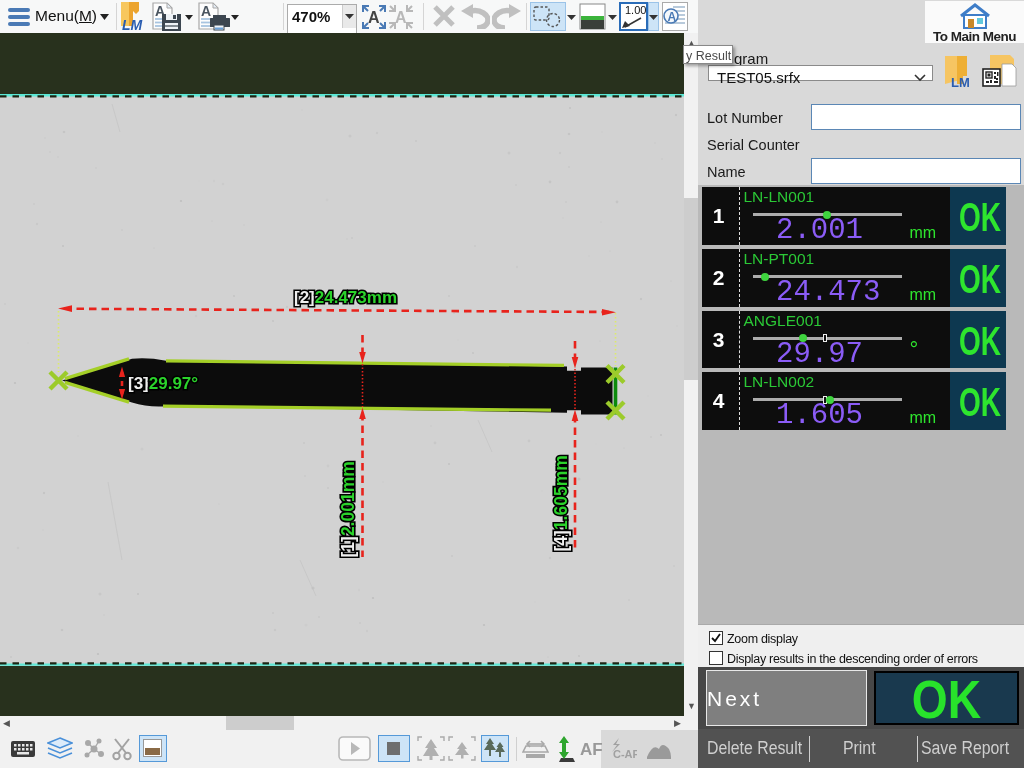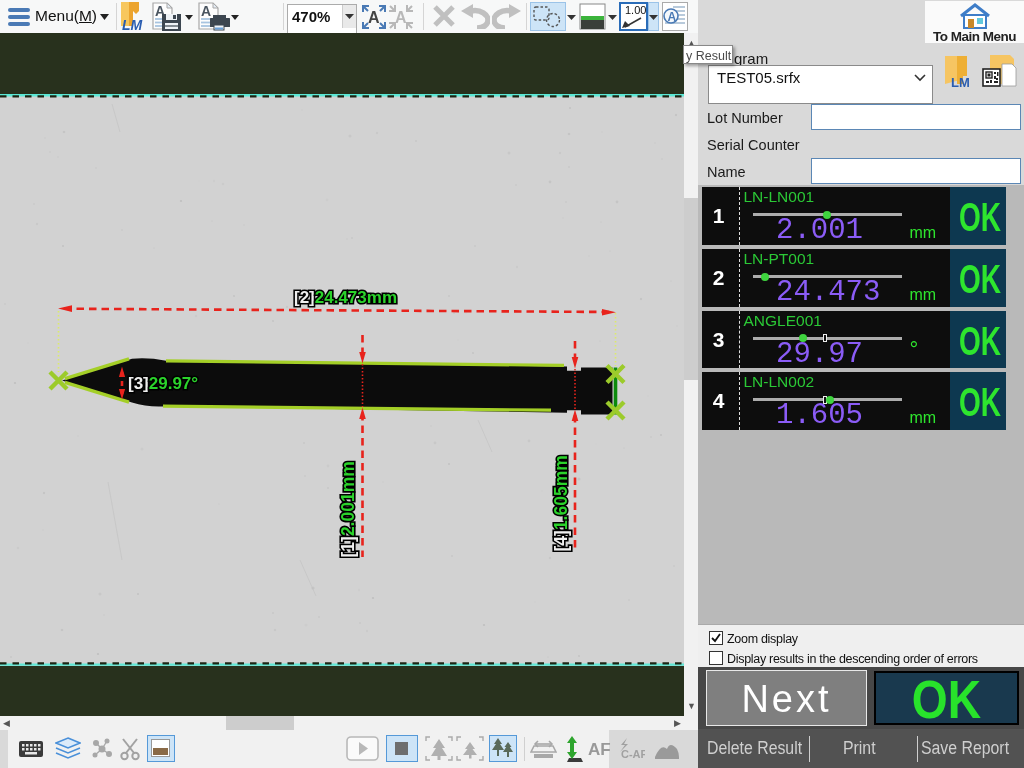--- a/index.html
+++ b/index.html
@@ -374,21 +374,21 @@
     <div class="abs" style="left:3px;top:5px;font-size:9px;color:#555;">▲</div>
     <div class="abs" style="left:3px;top:668px;font-size:9px;color:#555;">▼</div>
   </div>
 
   <div class="abs" style="left:0;top:716px;width:698px;height:14px;background:#f1f1f1;">
     <div class="abs" style="left:226px;top:0;width:68px;height:14px;background:#cdcdcd;"></div>
     <div class="abs" style="left:3px;top:2px;font-size:9px;color:#555;">◀</div>
     <div class="abs" style="left:674px;top:2px;font-size:9px;color:#555;">▶</div>
   </div>
 
-  <div class="abs" id="btoolbar" style="left:0;top:730px;width:601px;height:38px;background:#f1f1f1;margin-left:8px;">
+  <div class="abs" id="btoolbar" style="left:0;top:730px;width:601px;height:38px;background:#f1f1f1;">
 
     <svg width="24" height="20" viewBox="0 0 24 20" style="position:absolute;left:11px;top:9px;">
       <rect x="0" y="2" width="24" height="16" rx="2" fill="#3a3a3a"></rect>
       <g fill="#e8e8e8">
           <rect x="3" y="5" width="2.5" height="2.5"></rect>
           <rect x="7" y="5" width="2.5" height="2.5"></rect>
           <rect x="11" y="5" width="2.5" height="2.5"></rect>
           <rect x="15" y="5" width="2.5" height="2.5"></rect>
           <rect x="19" y="5" width="2.5" height="2.5"></rect>
           <rect x="3" y="9" width="2.5" height="2.5"></rect>
@@ -503,21 +503,21 @@
       <svg width="40" height="26" viewBox="0 0 40 26" style="position:absolute;left:30px;top:2px;">
         <path d="M 6,13 L 20,2 L 34,13" fill="none" stroke="#3e7dc8" stroke-width="3"></path>
         <rect x="9" y="12" width="22" height="13" fill="#fff" stroke="#3e7dc8" stroke-width="2"></rect>
         <rect x="13" y="16" width="6" height="9" fill="#c8882a"></rect>
         <rect x="22" y="15" width="6" height="6" fill="#62c8dc"></rect>
       </svg>
       <div class="abs" style="left:0;top:28px;width:99px;text-align:center;font-size:13.5px;font-weight:bold;color:#222;letter-spacing:-0.5px;">To Main Menu</div>
     </div>
 
     <div class="abs" style="left:36px;top:50px;font-size:15px;color:#1a1a1a;">gram</div>
-    <div class="abs" style="left:10px;top:65px;width:225px;height:39px;background:#fff;border:1px solid #8a8a8a;">
+    <div class="abs" style="left:10px;top:65px;width:225px;height:16px;background:#fff;border:1px solid #8a8a8a;">
       <div class="abs" style="left:8px;top:3px;font-size:15px;color:#111;">TEST05.srfx</div>
       <svg width="12" height="8" viewBox="0 0 12 8" style="position:absolute;right:6px;top:8px;">
           <path d="M1,1 L6,6 L11,1" stroke="#333" stroke-width="1.6" fill="none"></path>
         </svg>
     </div>
 
     <svg width="32" height="34" viewBox="0 0 32 34" style="position:absolute;left:245px;top:54px;">
       <path d="M 2,2 L 14,2 L 17,6 L 17,26 L 2,30 Z" fill="#f6c562"></path>
       <path d="M 14,2 L 24,2 L 24,22 L 20,22 L 20,30 L 14,30 L 14,22 Z" fill="#eeaf35"></path>
       <text x="8" y="33" font-size="13px" font-weight="bold" fill="#2a5db0" font-family="Liberation Sans">LM</text>
@@ -595,21 +595,21 @@
         <svg width="12" height="12" viewBox="0 0 12 12" style="position:absolute;left:0;top:0;">
             <path d="M 2,6 L 5,9 L 10,2" stroke="#111" stroke-width="1.8" fill="none"></path>
           </svg>
       </div>
       <div class="abs" style="left:29px;top:7px;font-size:12.5px;letter-spacing:-0.3px;color:#111;">Zoom display</div>
       <div class="abs" style="left:11px;top:26px;width:14px;height:14px;background:#fff;border:1px solid #333;"></div>
       <div class="abs" style="left:29px;top:27px;font-size:12.5px;letter-spacing:-0.3px;color:#111;">Display results in the descending order of errors</div>
     </div>
 
     <div class="abs" style="left:0;top:667px;width:326px;height:62px;background:#474747;">
-      <div class="abs" style="left:8px;top:3px;width:161px;height:56px;background:#7f7f7f;border:1px solid #e8e8e8;color:#fff;font-size:38px;text-align:center;line-height:56px;letter-spacing:3px;">Next</div>
+      <div class="abs" style="left:8px;top:3px;width:161px;height:56px;background:#7f7f7f;border:1px solid #e8e8e8;color:#fff;font-size:21px;text-align:left;line-height:56px;letter-spacing:3px;">Next</div>
       <div class="abs" style="left:176px;top:4px;width:145px;height:54px;background:#19394e;border:2.5px solid #000;color:#28e32b;font-size:54px;font-weight:bold;text-align:center;line-height:52px;"><span style="display:inline-block;transform:scaleX(0.855);">OK</span></div>
     </div>
 
     <div class="abs" style="left:0;top:729px;width:326px;height:39px;background:#525252;color:#cfcfcf;font-size:18px;white-space:nowrap;">
       <div class="abs" style="left:9px;top:9px;transform:scaleX(0.88);transform-origin:0 0;">Delete Result</div>
       <div class="abs" style="left:111px;top:7px;width:1px;height:26px;background:#cfcfcf;"></div>
       <div class="abs" style="left:145px;top:9px;transform:scaleX(0.88);transform-origin:0 0;">Print</div>
       <div class="abs" style="left:219px;top:7px;width:1px;height:26px;background:#cfcfcf;"></div>
       <div class="abs" style="left:223px;top:9px;transform:scaleX(0.88);transform-origin:0 0;">Save Report</div>
     </div>

